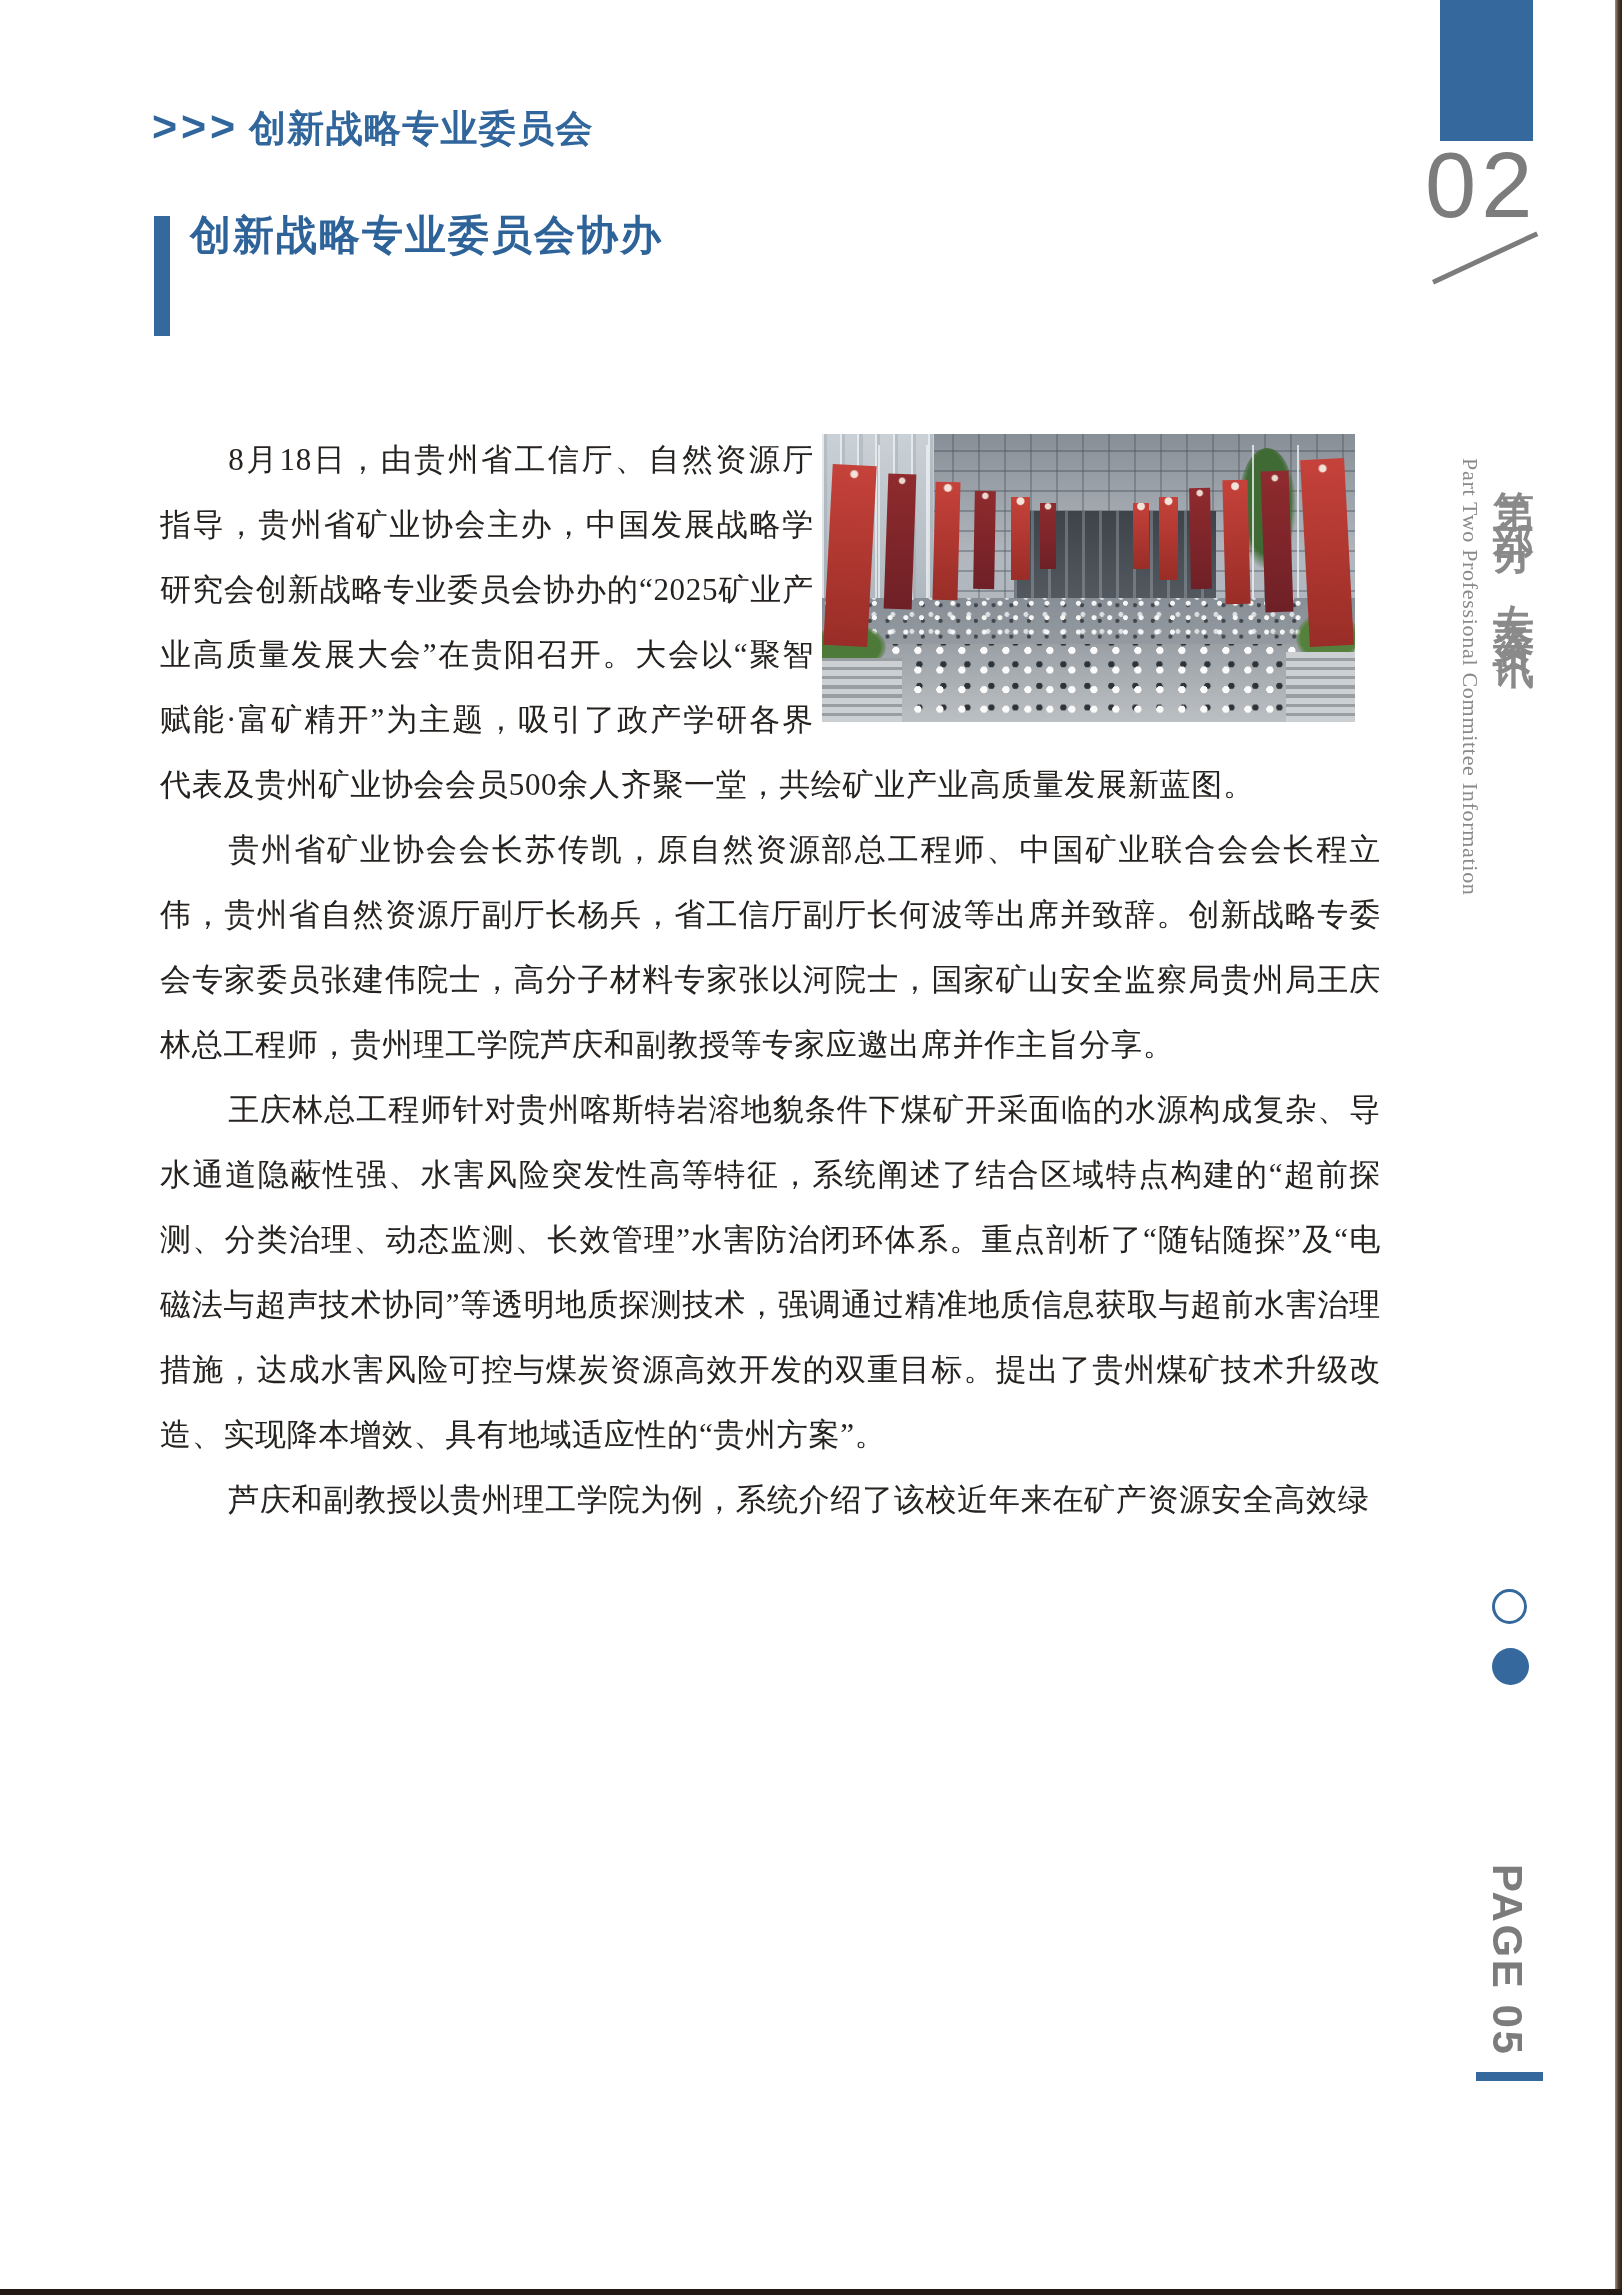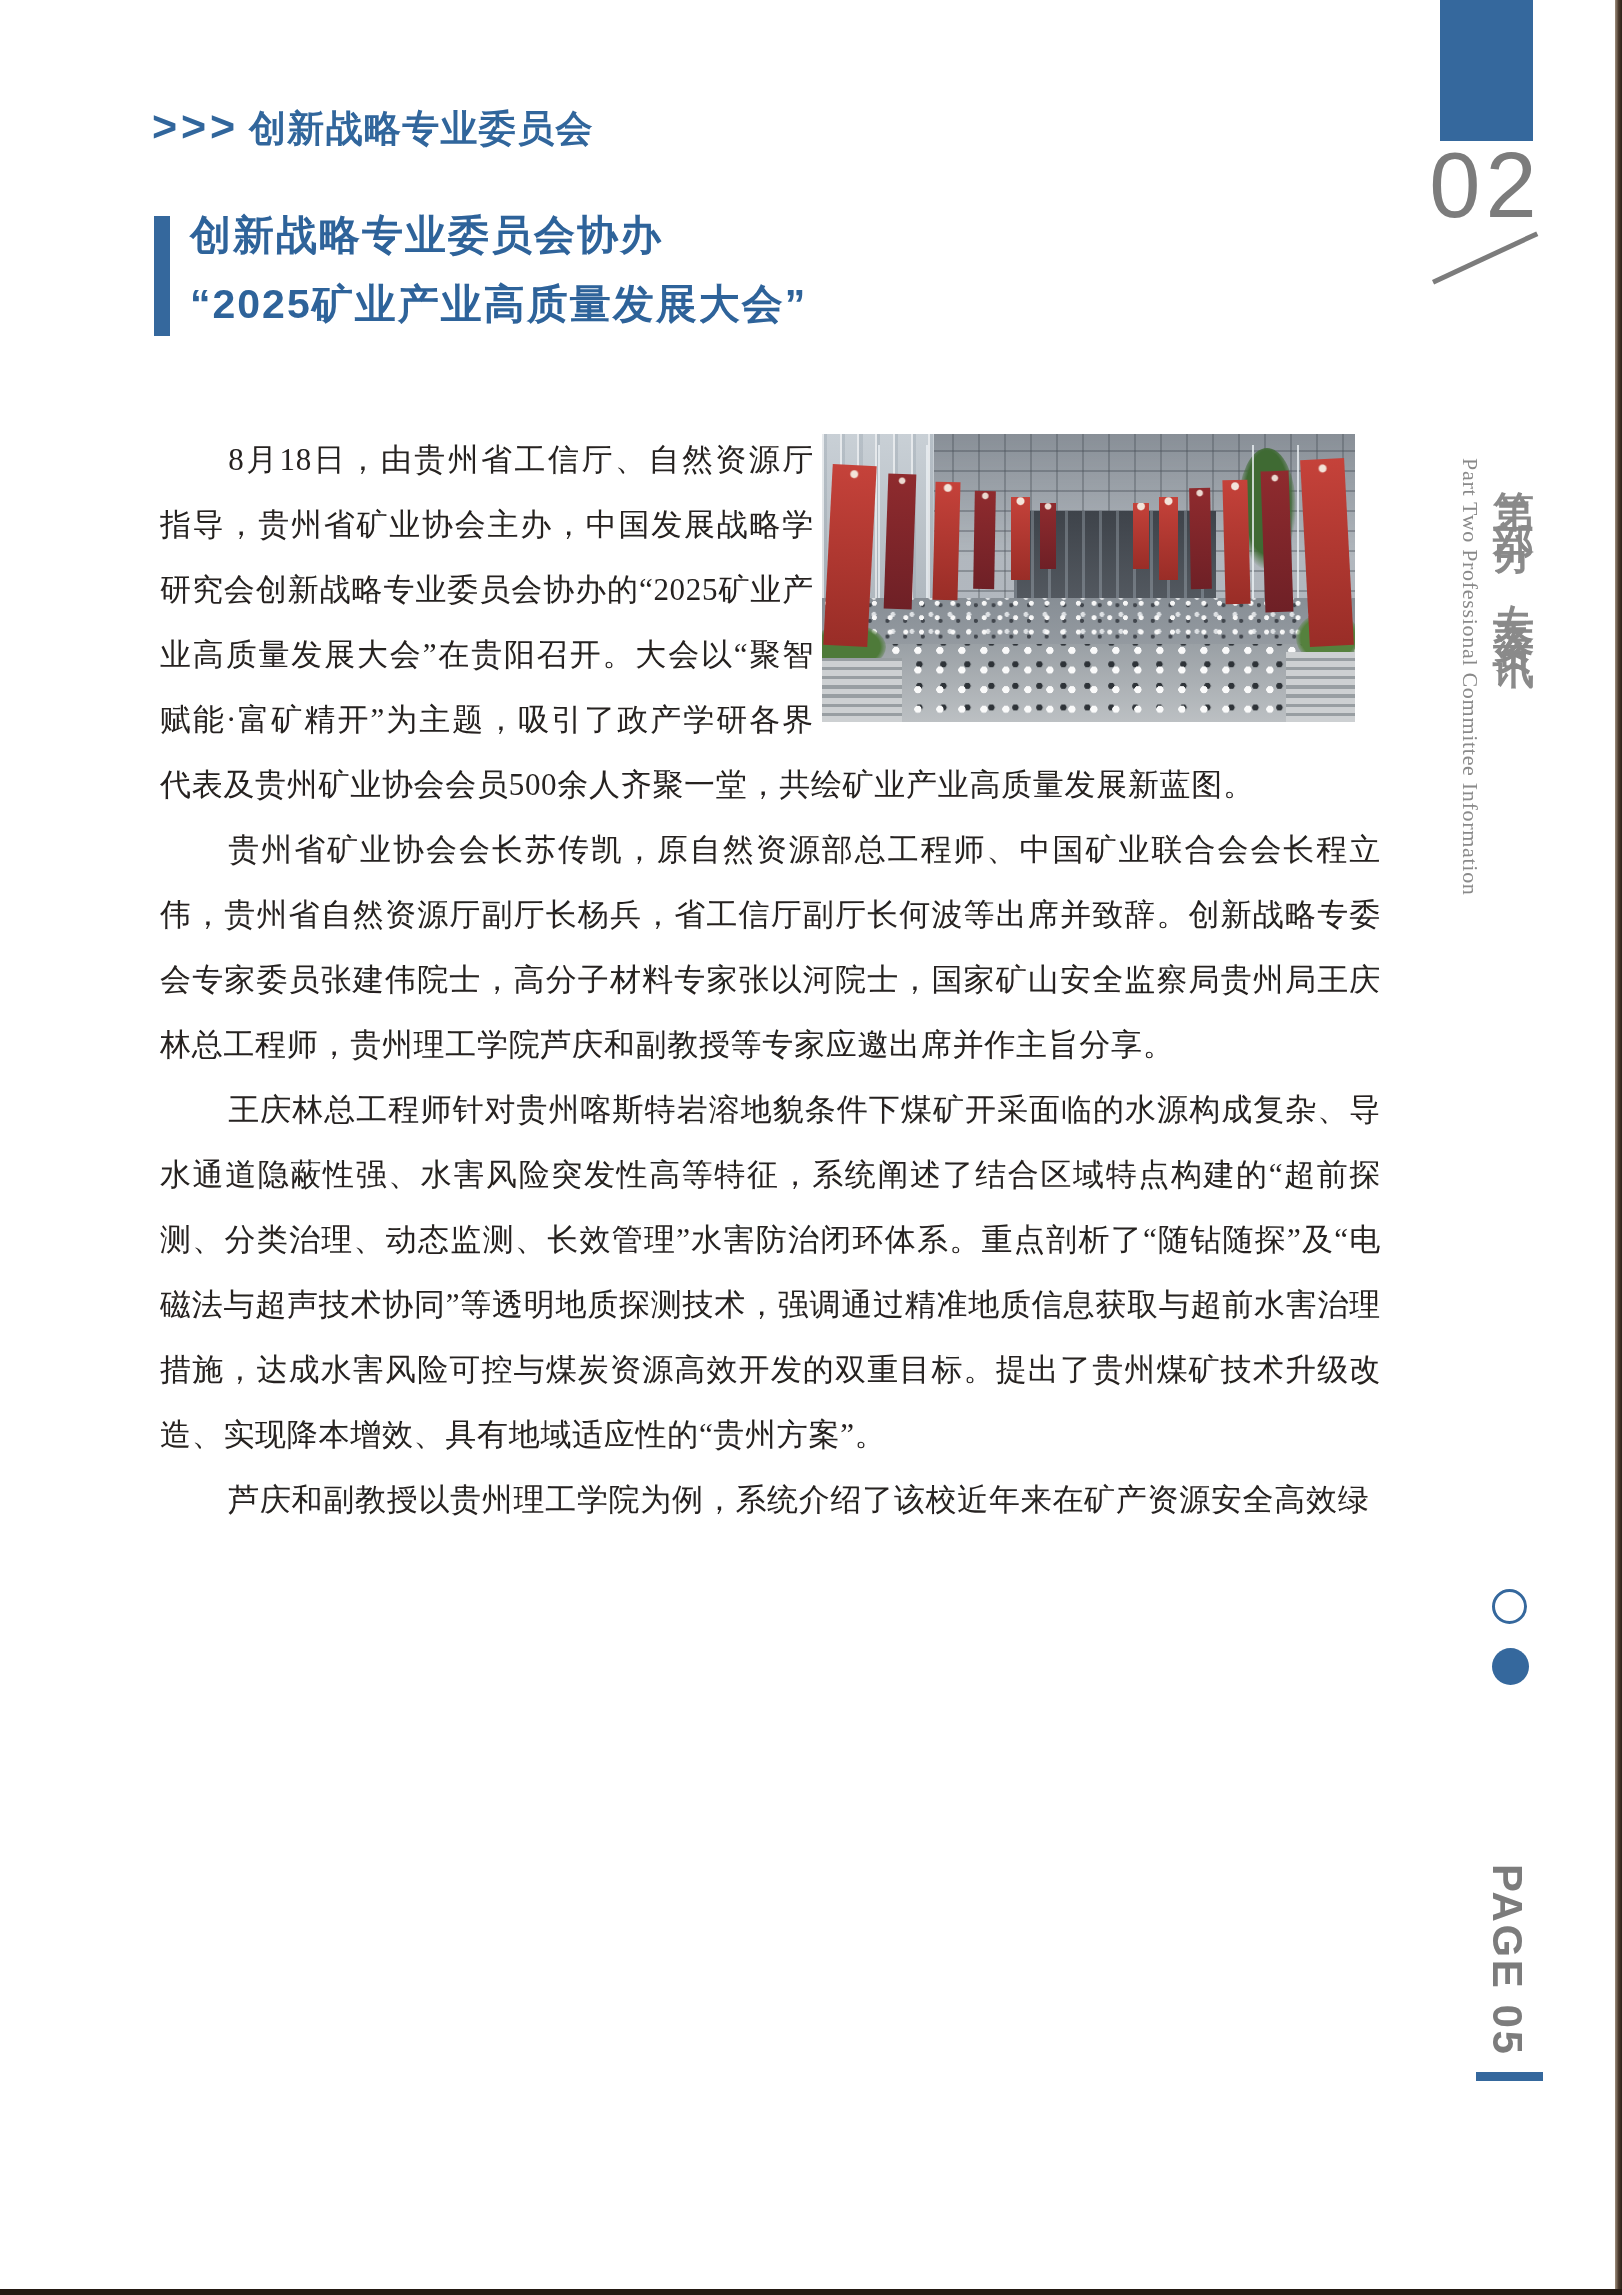--- a/index.html
+++ b/index.html
@@ -79,21 +79,21 @@
   .br2{right:12%;top:13%;width:5.2%;height:49%;transform:rotate(-2deg);}
   .br3{right:20%;top:16%;width:4.6%;height:43%;transform:rotate(-1.5deg);}
   .br4{right:27%;top:19%;width:4%;height:35%;transform:rotate(-1deg);}
   .br5{right:33.2%;top:22%;width:3.6%;height:29%;}
   .br6{right:38.6%;top:24%;width:3%;height:23%;}
   .pole{position:absolute;top:4%;width:2px;height:70%;background:rgba(235,240,244,.8);}
   .pole.p1{left:10.5%;} .pole.p2{left:19.5%;} .pole.p3{right:10.5%;} .pole.p4{right:19%;}
 
   
   .side-rect{position:absolute;left:1440px;top:0;width:93px;height:141px;background:#35689d;}
-  .side-num{position:absolute;left:1425px;top:139px;width:121px;text-align:center;
+  .side-num{position:absolute;left:1425px;top:139px;width:121px;text-align:left;
             font-family:"Liberation Sans",sans-serif;font-size:92px;line-height:1;
             color:#7c7c7c;letter-spacing:5.2px;}
   .side-slash{position:absolute;left:1432px;top:280px;width:115px;height:0;
               border-top:5.2px solid #7c7c7c;transform:rotate(-25deg);transform-origin:left top;}
   .side-cn{position:absolute;left:1487px;top:458px;writing-mode:vertical-rl;text-orientation:upright;
            font-family:"Liberation Sans",sans-serif;font-weight:bold;font-size:41px;
            color:#8a8a8a;letter-spacing:14.4px;}
   .side-en{position:absolute;left:1483px;top:458px;width:733px;transform:rotate(90deg);
            transform-origin:left top;font-family:"Liberation Serif",serif;font-size:22px;
            color:#8a8a8a;letter-spacing:0.7px;white-space:nowrap;}
@@ -116,21 +116,20 @@
 
 <div class="page">
 
   <div class="header">
     <span class="arrows">&gt;&gt;&gt;</span>
     <span class="label">创新战略专业委员会</span>
   </div>
 
   <div class="title-bar"></div>
   <div class="title-l1">创新战略专业委员会协办</div>
-  <div class="title-l2">“2025矿业产业高质量发展大会”</div>
 
   <div class="body-text">
     <p>
       <span class="photo-float">
         <span class="photo" style="display:block">
           <span class="ph-building" style="display:block"></span>
           <span class="ph-tower" style="display:block"></span>
           <span class="ph-entrance" style="display:block"></span>
           <span class="ph-tree" style="display:block"></span>
           <span class="pole p1" style="display:block"></span>

